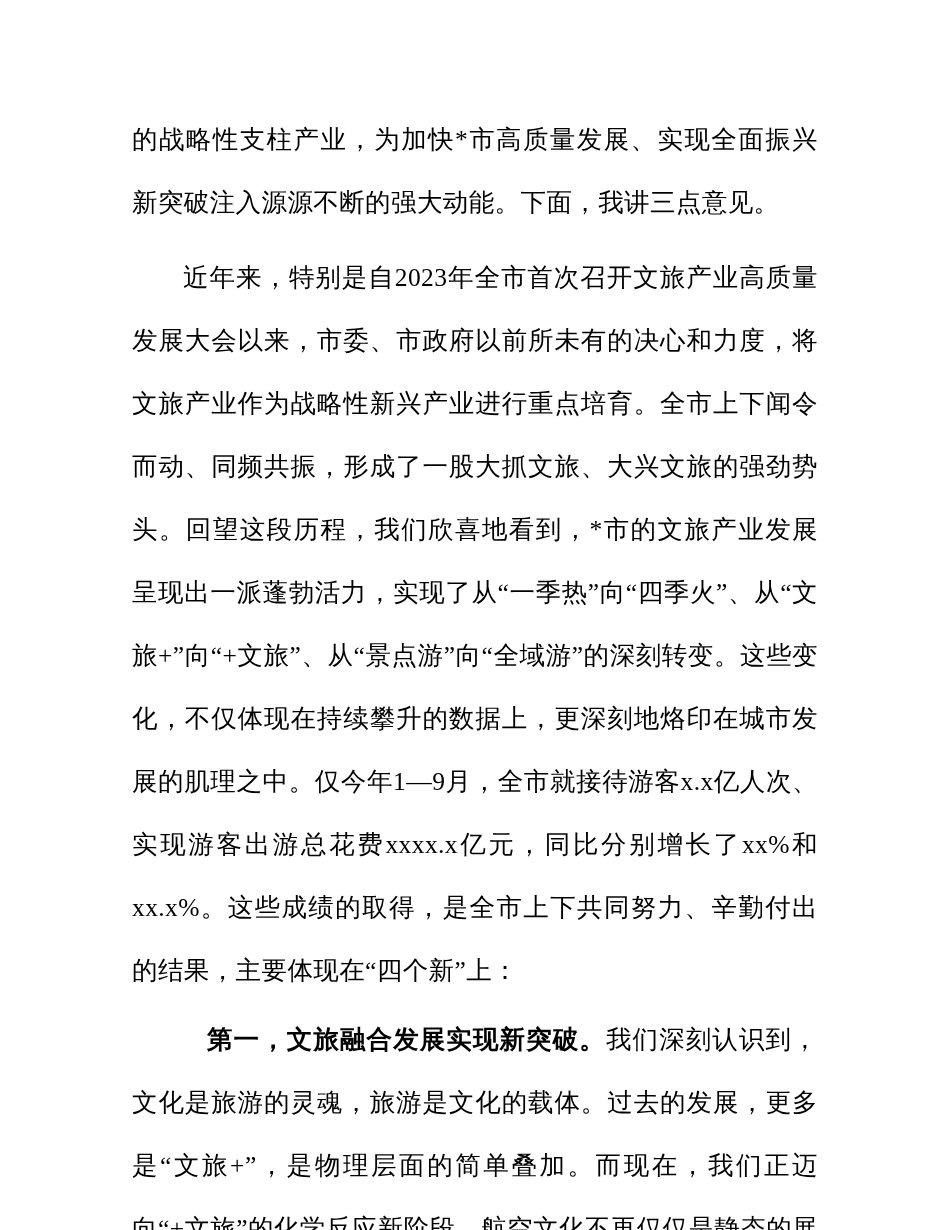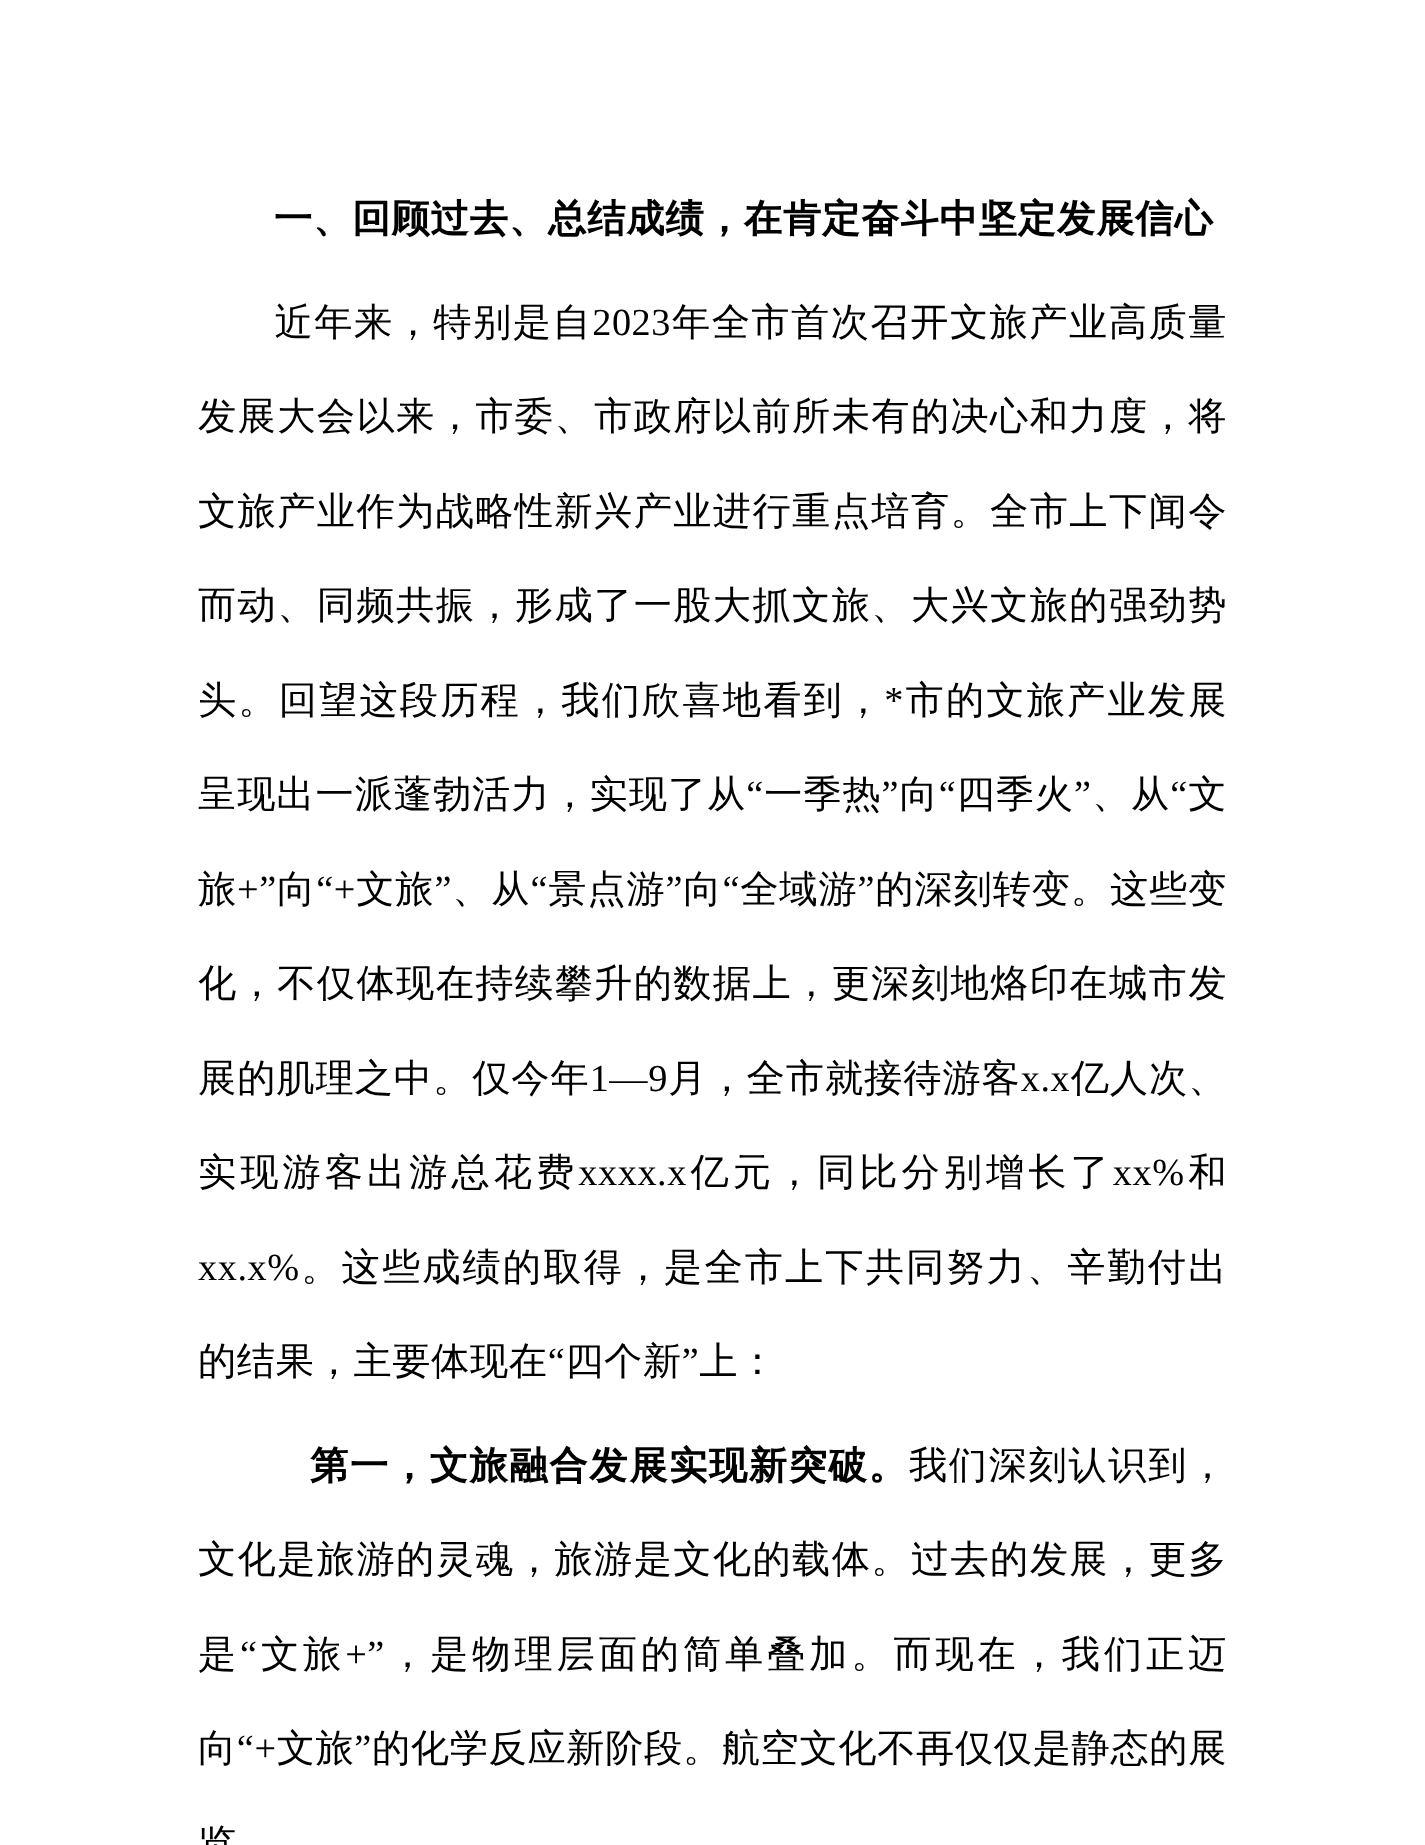--- a/index.html
+++ b/index.html
@@ -50,24 +50,24 @@
   .spacer-sm {
     height: 6px;
   }
 </style>
 </head>
 <body>
 
 <div class="page">
   <div class="doc-body">
 
+    <p class="para-cont">的战略性支柱产业，为加快*市高质量发展、实现全面振兴新突破注入源源不断的强大动能。下面，我讲三点意见。</p>
 
     <div class="spacer-sm"></div>
 
-    <p class="heading">一、回顾过去、总结成绩，在肯定奋斗中坚定发展信心</p>
 
     <div class="spacer-sm"></div>
 
     <p class="para">近年来，特别是自2023年全市首次召开文旅产业高质量发展大会以来，市委、市政府以前所未有的决心和力度，将文旅产业作为战略性新兴产业进行重点培育。全市上下闻令而动、同频共振，形成了一股大抓文旅、大兴文旅的强劲势头。回望这段历程，我们欣喜地看到，*市的文旅产业发展呈现出一派蓬勃活力，实现了从“一季热”向“四季火”、从“文旅+”向“+文旅”、从“景点游”向“全域游”的深刻转变。这些变化，不仅体现在持续攀升的数据上，更深刻地烙印在城市发展的肌理之中。仅今年1—9月，全市就接待游客x.x亿人次、实现游客出游总花费xxxx.x亿元，同比分别增长了xx%和xx.x%。这些成绩的取得，是全市上下共同努力、辛勤付出的结果，主要体现在“四个新”上：</p>
 
     <div class="spacer-sm"></div>
 
     <p class="para"><span class="lead">第一，文旅融合发展实现新突破。</span><span>我们深刻认识到，文化是旅游的灵魂，旅游是文化的载体。过去的发展，更多是“文旅+”，是物理层面的简单叠加。而现在，我们正迈向“+文旅”的化学反应新阶段。航空文化不再仅仅是静态的展览，</span></p>
 
   </div>

